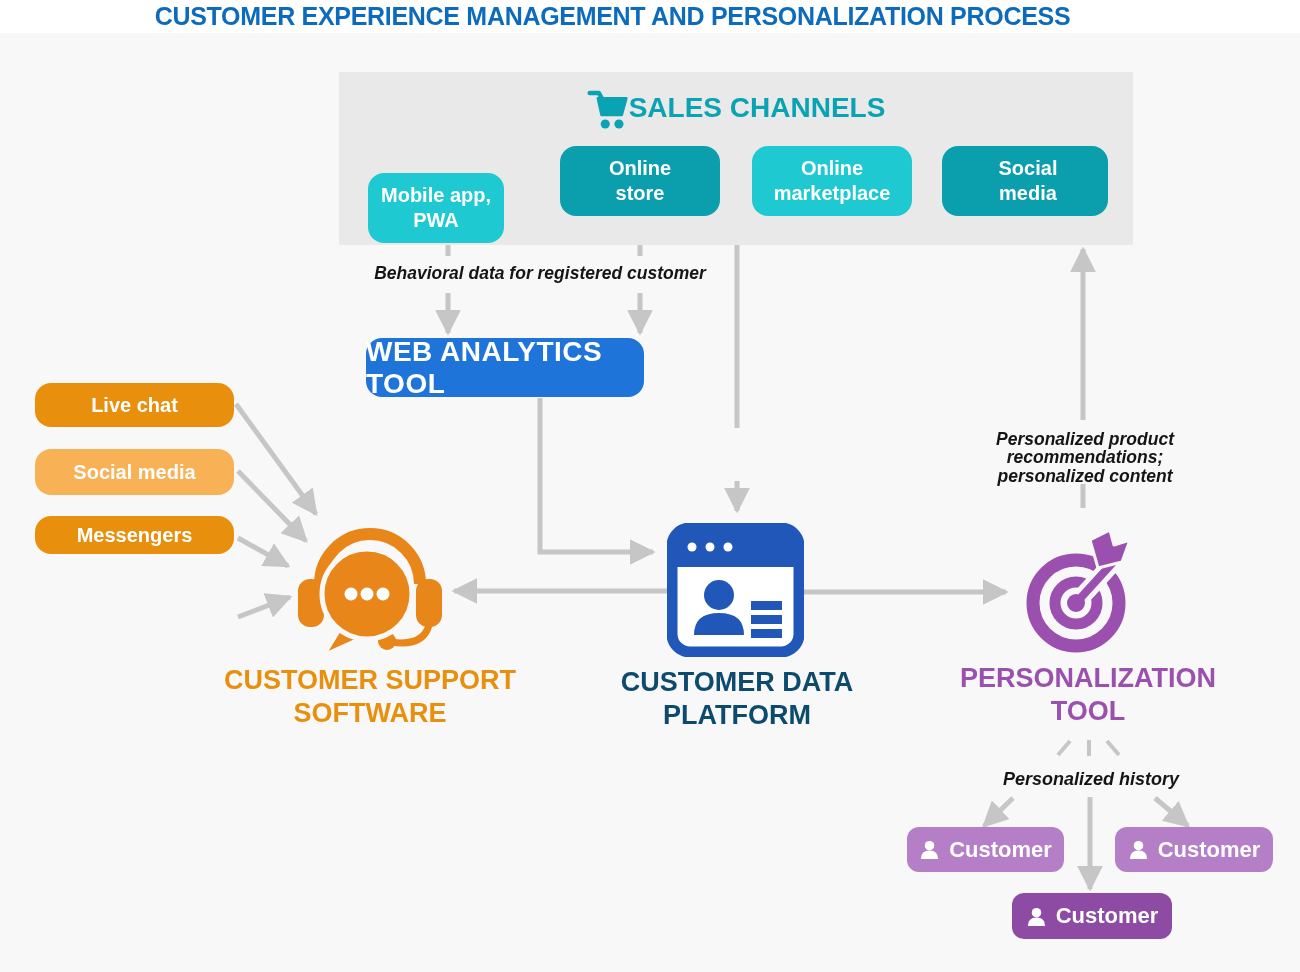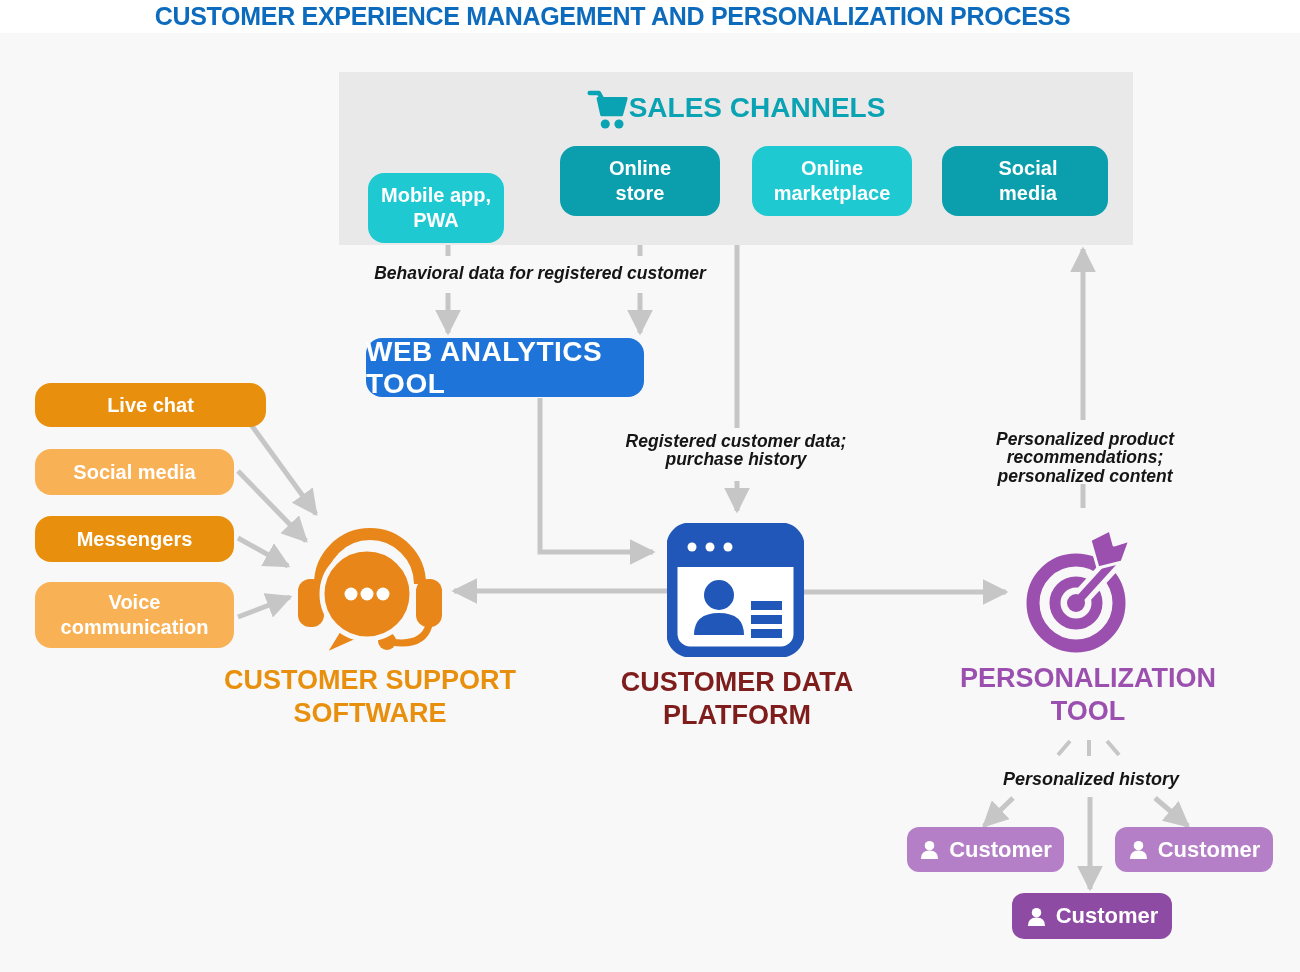--- a/index.html
+++ b/index.html
@@ -19,21 +19,21 @@
   .orange-dark{background:#e8900e;}
   .orange-light{background:#f8b155;}
   .analytics{position:absolute;left:366px;top:338px;width:278px;height:59px;border-radius:16px;
         background:#1e74d8;display:flex;align-items:center;justify-content:center;
         color:#ffffff;font-size:28px;font-weight:800;letter-spacing:0.5px;}
   .ann{position:absolute;transform:translateX(-50%);text-align:center;color:#151515;
        font-size:17.5px;font-weight:700;font-style:italic;white-space:pre-line;line-height:1.05;}
   .node-label{position:absolute;transform:translateX(-50%);text-align:center;
        font-size:27px;font-weight:800;line-height:1.22;white-space:pre-line;}
   .lbl-orange{color:#e8900e;}
-  .lbl-blue{color:#7f1d1d;}
+  .lbl-blue{color:#0c4a6e;}
   .lbl-purple{color:#9b4fae;}
   .cust{position:absolute;border-radius:12px;display:flex;align-items:center;justify-content:center;
         gap:9px;color:#ffffff;font-size:22px;font-weight:700;}
   .purple-light{background:#b57fc7;}
   .purple-dark{background:#8e4ba3;}
   .wires,.icon{position:absolute;}
 </style>
 </head>
 <body>
 
@@ -87,33 +87,29 @@
   <div class="chip teal-light" style="left:368px;top:146px;width:136px;height:70px;margin-top:27px;">Mobile app,
 PWA</div>
   <div class="chip teal-dark" style="left:560px;top:146px;width:160px;height:70px;">Online
 store</div>
   <div class="chip teal-light" style="left:752px;top:146px;width:160px;height:70px;">Online
 marketplace</div>
   <div class="chip teal-dark" style="left:942px;top:146px;width:160px;height:70px;padding-left:6px;">Social
 media</div>
 
   <div class="ann" style="left:540px;top:264px;">Behavioral data for registered customer</div>
-  <div class="ann" style="left:736px;top:432px;">Registered customer data;
-purchase history</div>
   <div class="ann" style="left:1085px;top:430px;">Personalized product recommendations;
 personalized content</div>
   <div class="ann" style="left:1091px;top:770px;font-size:18px;">Personalized history</div>
 
   <div class="analytics">WEB ANALYTICS TOOL</div>
 
-  <div class="chip orange-dark" style="left:35px;top:383px;width:231px;height:44px;">Live chat</div>
+  <div class="chip orange-dark" style="left:35px;top:383px;width:199px;height:44px;">Live chat</div>
   <div class="chip orange-light" style="left:35px;top:449px;width:199px;height:46px;">Social media</div>
-  <div class="chip orange-dark" style="left:35px;top:516px;width:199px;height:46px;">Messengers</div>
-  <div class="chip orange-light" style="left:35px;top:582px;width:199px;height:66px;">Voice
-communication</div>
+  <div class="chip orange-dark" style="left:35px;top:516px;width:199px;height:38px;">Messengers</div>
 
   <svg class="icon" style="left:295px;top:522px;" width="150" height="136" viewBox="0 0 150 136">
     <path d="M25 62 a50 50 0 0 1 100 0" fill="none" stroke="#e8861a" stroke-width="12"></path>
     <rect x="3" y="57" width="26" height="48" rx="12" fill="#e8861a"></rect>
     <rect x="121" y="57" width="26" height="48" rx="12" fill="#e8861a"></rect>
     <path d="M134 103 Q128 125 96 120" fill="none" stroke="#e8861a" stroke-width="7"></path>
     <circle cx="92" cy="119" r="9" fill="#e8861a"></circle>
     <path d="M46 106 L30 132 L70 114 Z" fill="#e8861a" stroke="#f8f8f8" stroke-width="3"></path>
     <circle cx="72" cy="72" r="45" fill="#e8861a" stroke="#f8f8f8" stroke-width="5"></circle>
     <circle cx="56" cy="72" r="6.5" fill="#ffffff"></circle>

